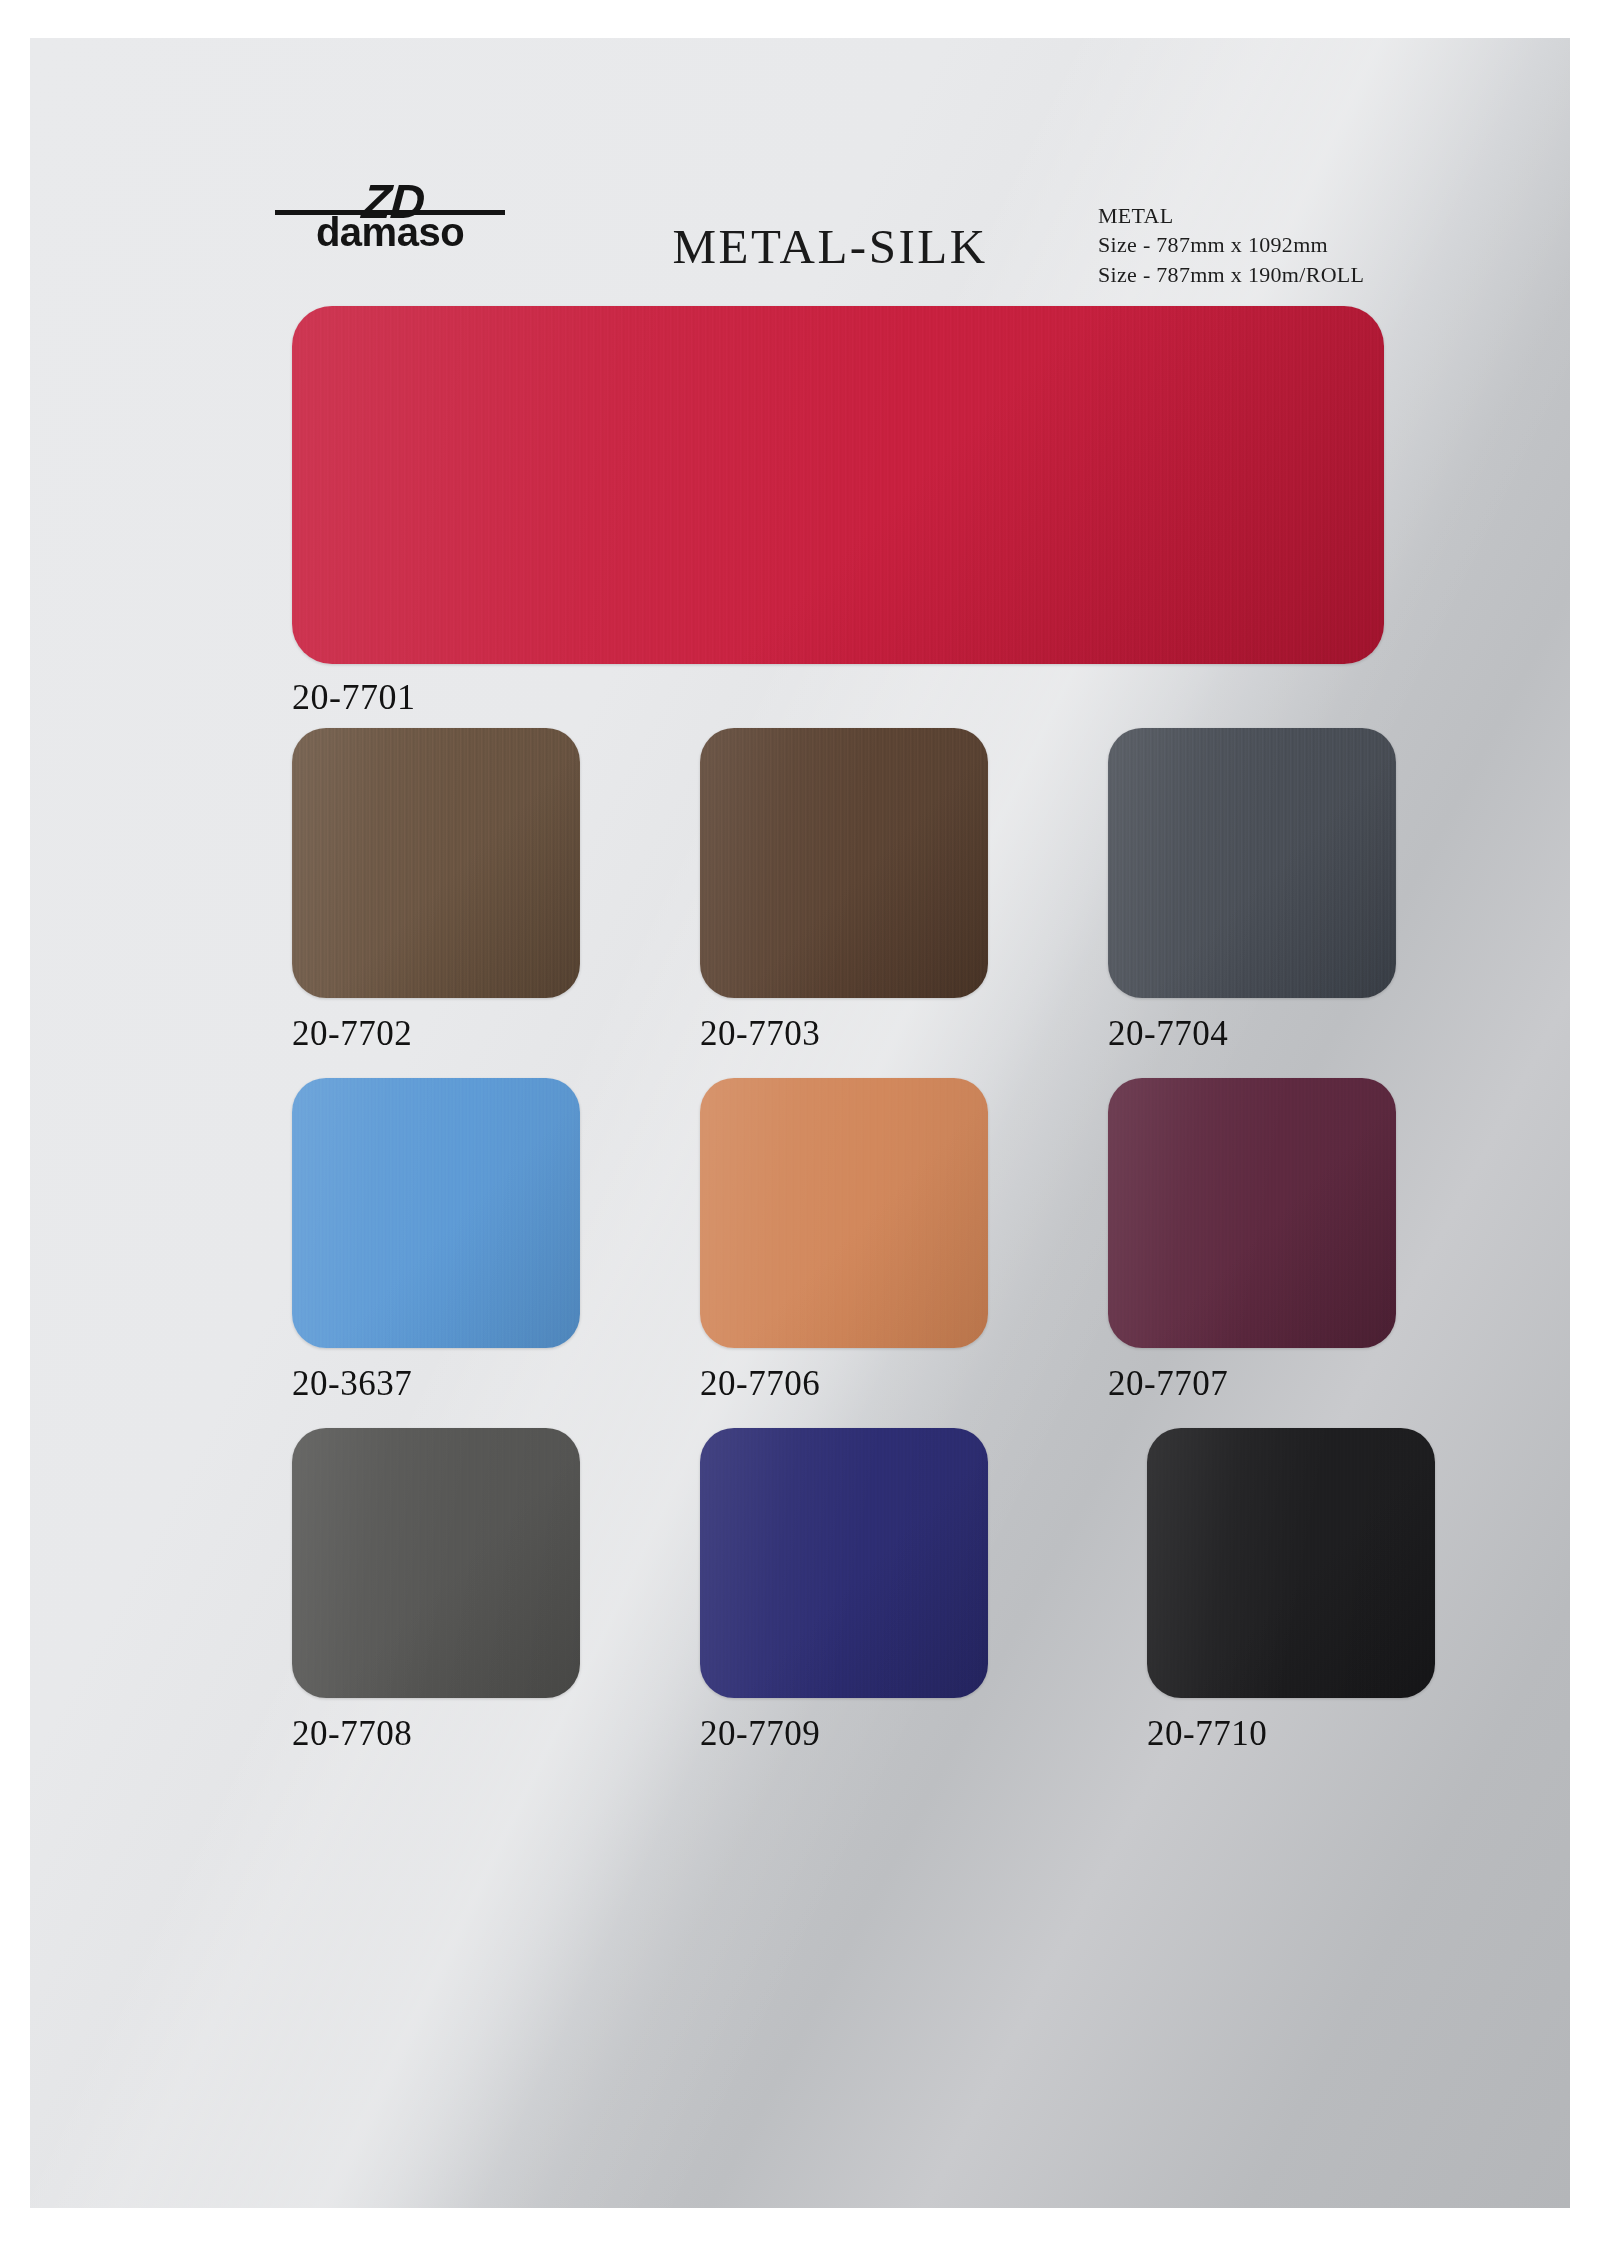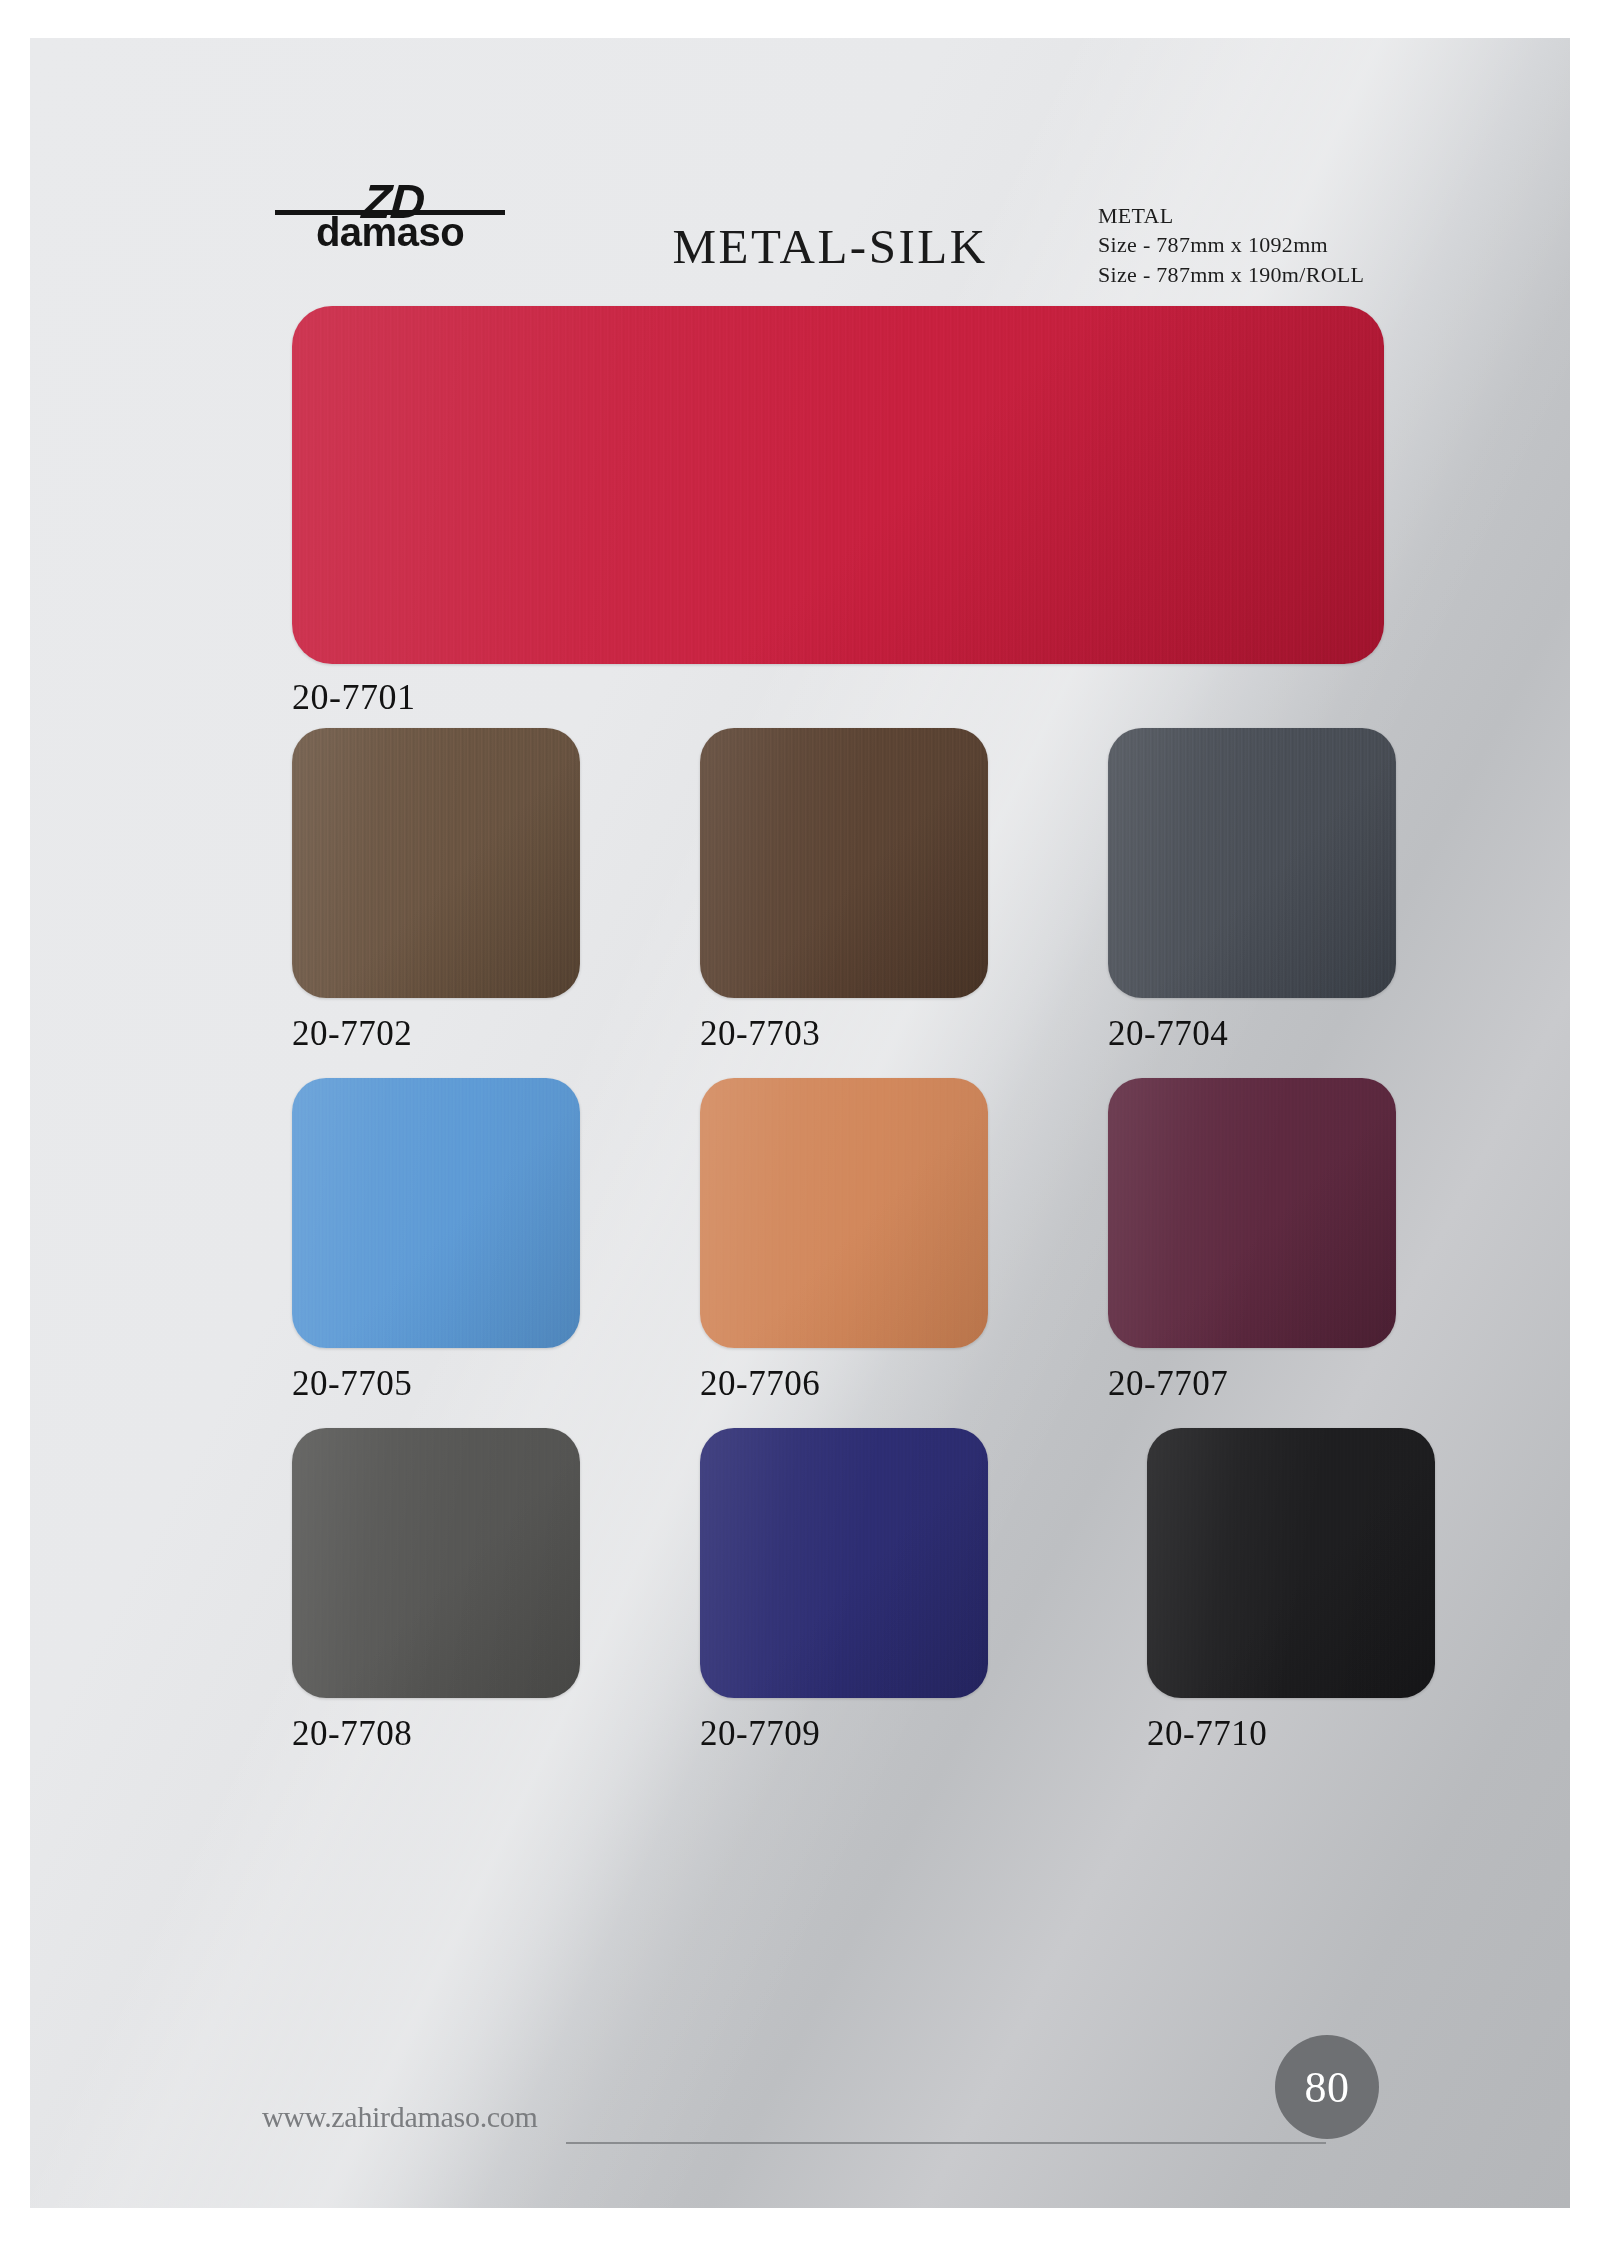--- a/index.html
+++ b/index.html
@@ -291,21 +291,21 @@
             <span class="sheen"></span>
           </div>
           <div class="swatch-label">20-7704</div>
         </div>
 
         <div class="swatch-cell" style="left:262px; top:1040px; width:288px;">
           <div class="swatch" style="width: 288px; height: 270px; background: linear-gradient(135deg, rgb(94, 155, 214) 0%, rgb(94, 155, 214) 55%, rgb(82, 140, 196) 100%);">
             <span class="grain soft"></span>
             <span class="sheen"></span>
           </div>
-          <div class="swatch-label">20-7705</div>
+          <div class="swatch-label">20-3637</div>
         </div>
 
         <div class="swatch-cell" style="left:670px; top:1040px; width:288px;">
           <div class="swatch" style="width: 288px; height: 270px; background: linear-gradient(135deg, rgb(210, 136, 92) 0%, rgb(210, 136, 92) 55%, rgb(194, 122, 78) 100%);">
             <span class="grain none"></span>
             <span class="sheen"></span>
           </div>
           <div class="swatch-label">20-7706</div>
         </div>
 
@@ -336,21 +336,16 @@
         <div class="swatch-cell" style="left:1078px; top:1390px; width:288px;padding-left:39px;">
           <div class="swatch" style="width: 288px; height: 270px; background: linear-gradient(135deg, rgb(30, 30, 32) 0%, rgb(30, 30, 32) 55%, rgb(22, 22, 24) 100%);">
             <span class="grain soft"></span>
             <span class="sheen"></span>
           </div>
           <div class="swatch-label">20-7710</div>
         </div>
 
       </div>
 
-      <div class="footer">
-        <div class="footer-url">www.zahirdamaso.com</div>
-        <div class="footer-rule"></div>
-        <div class="page-badge">80</div>
-      </div>
 
     </div>
   </div>
 </div>
 
 </body></html>

